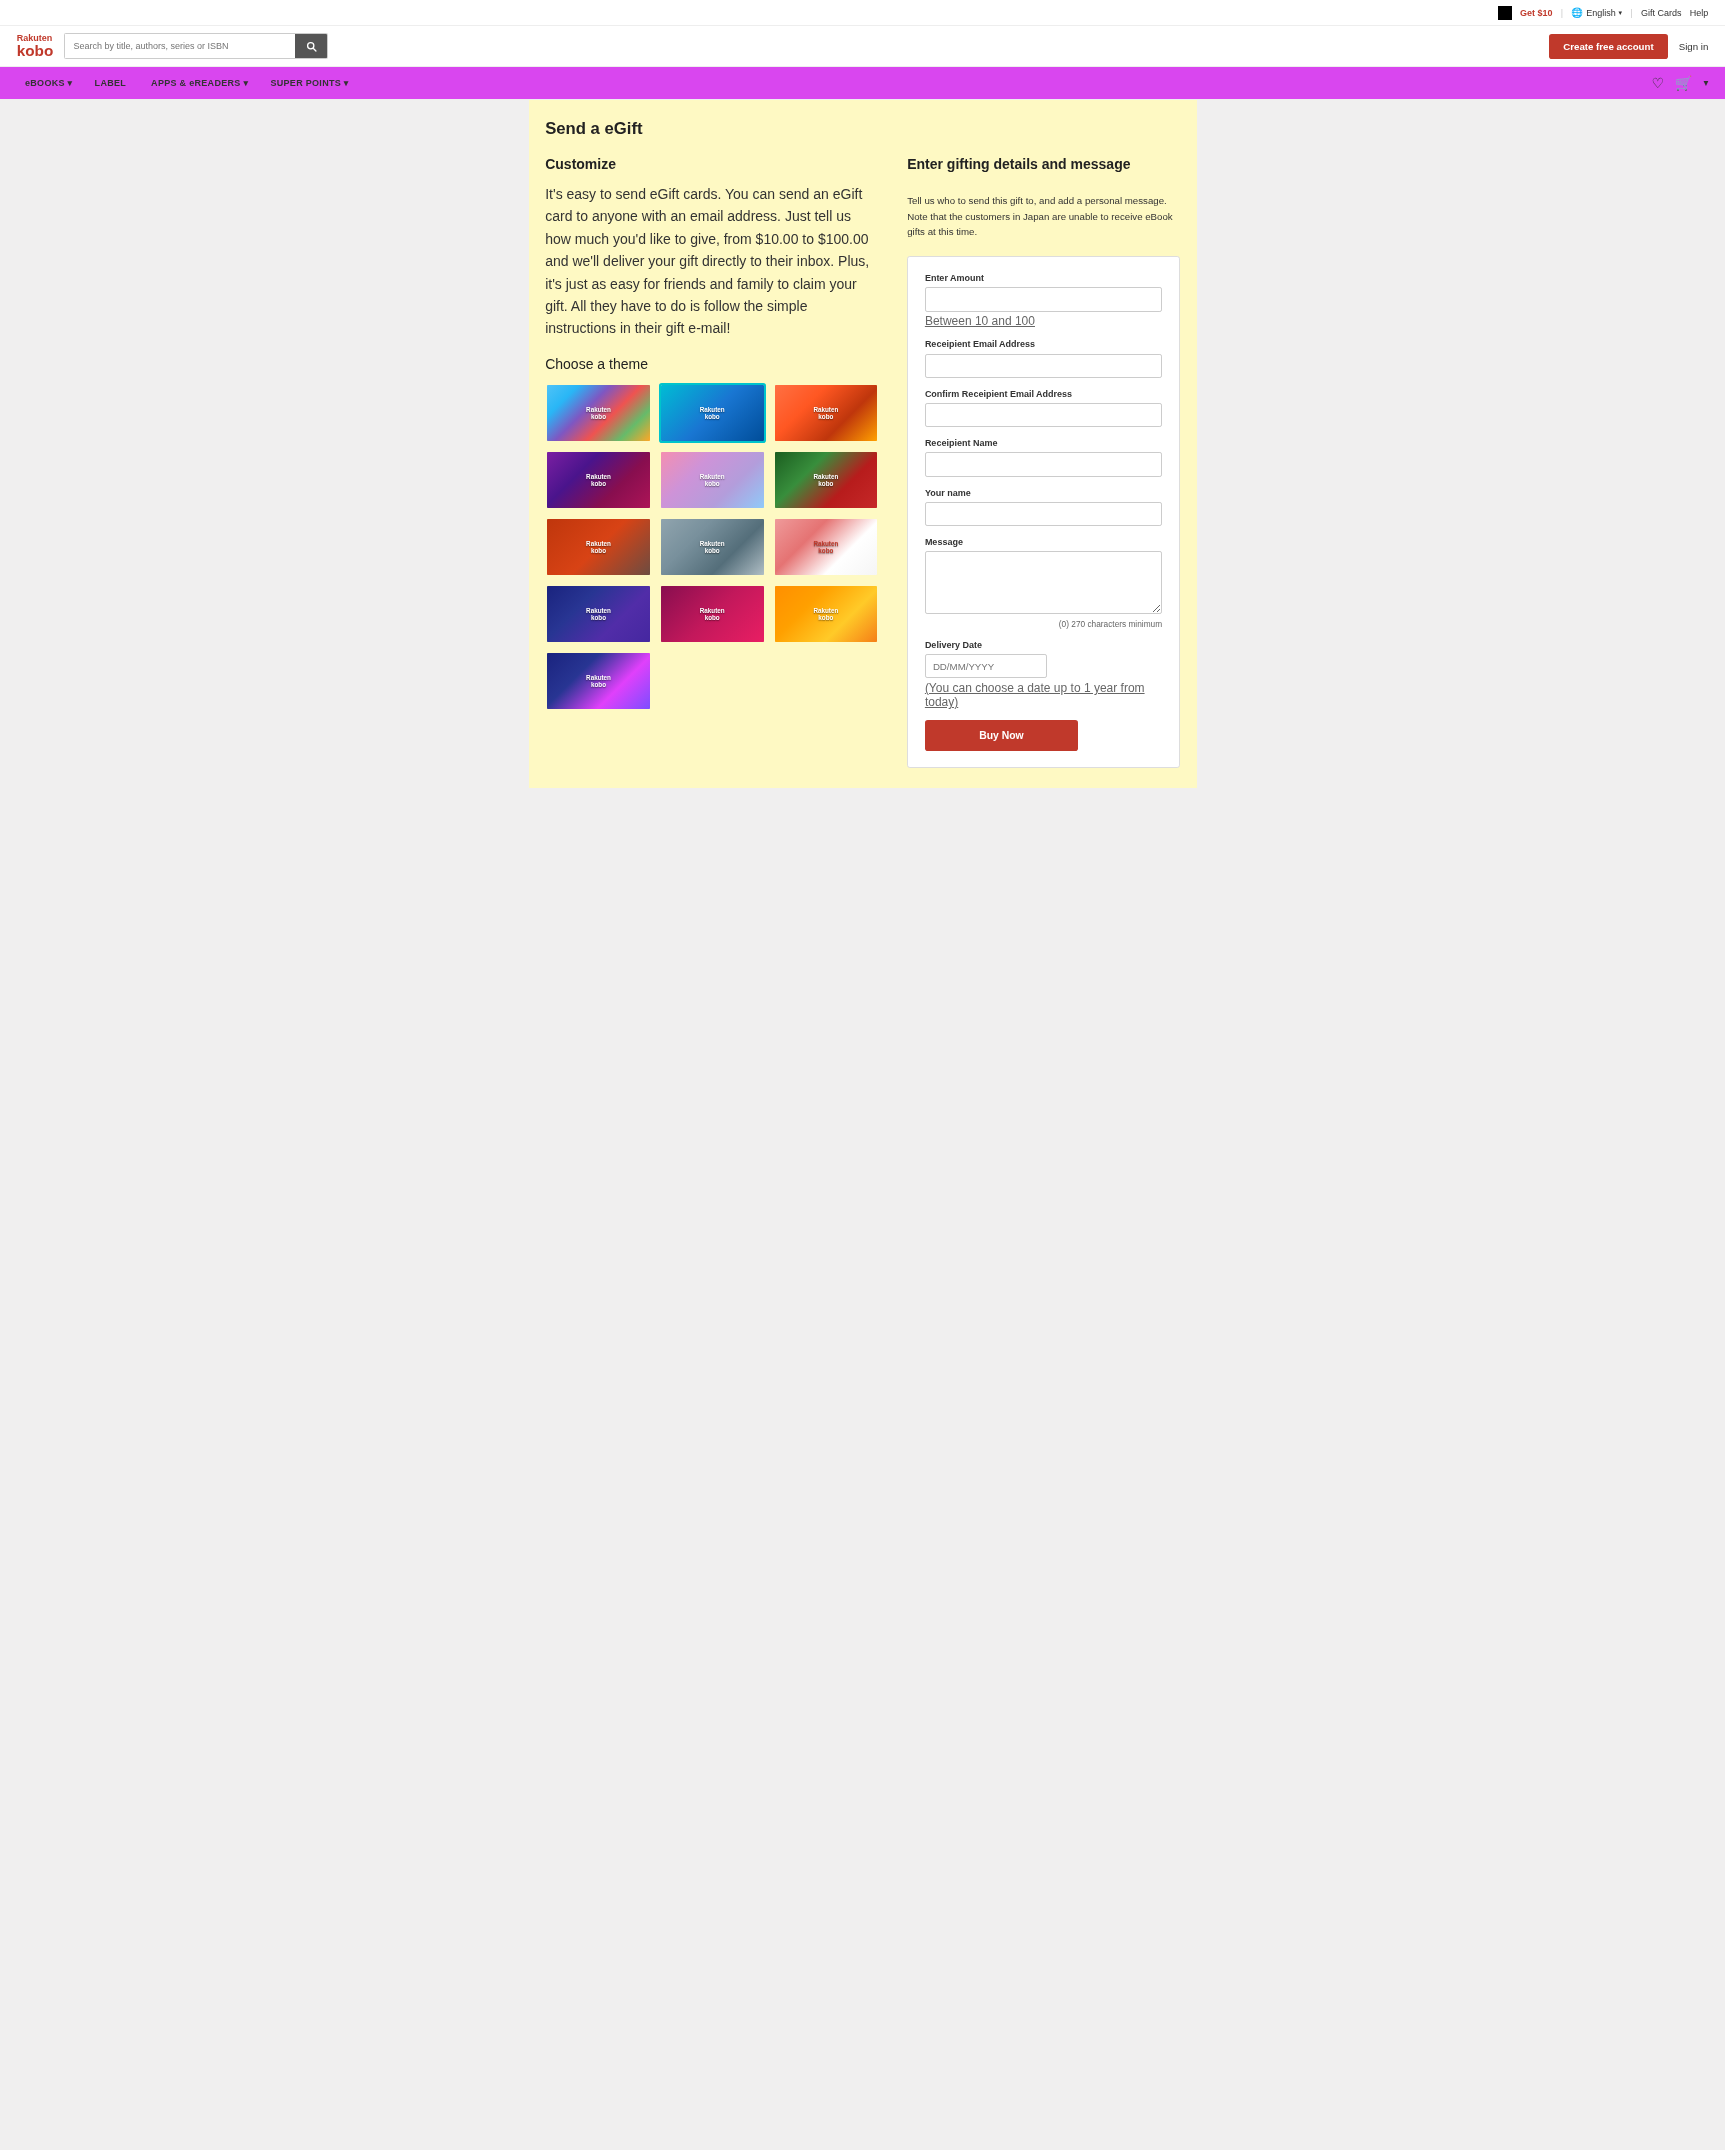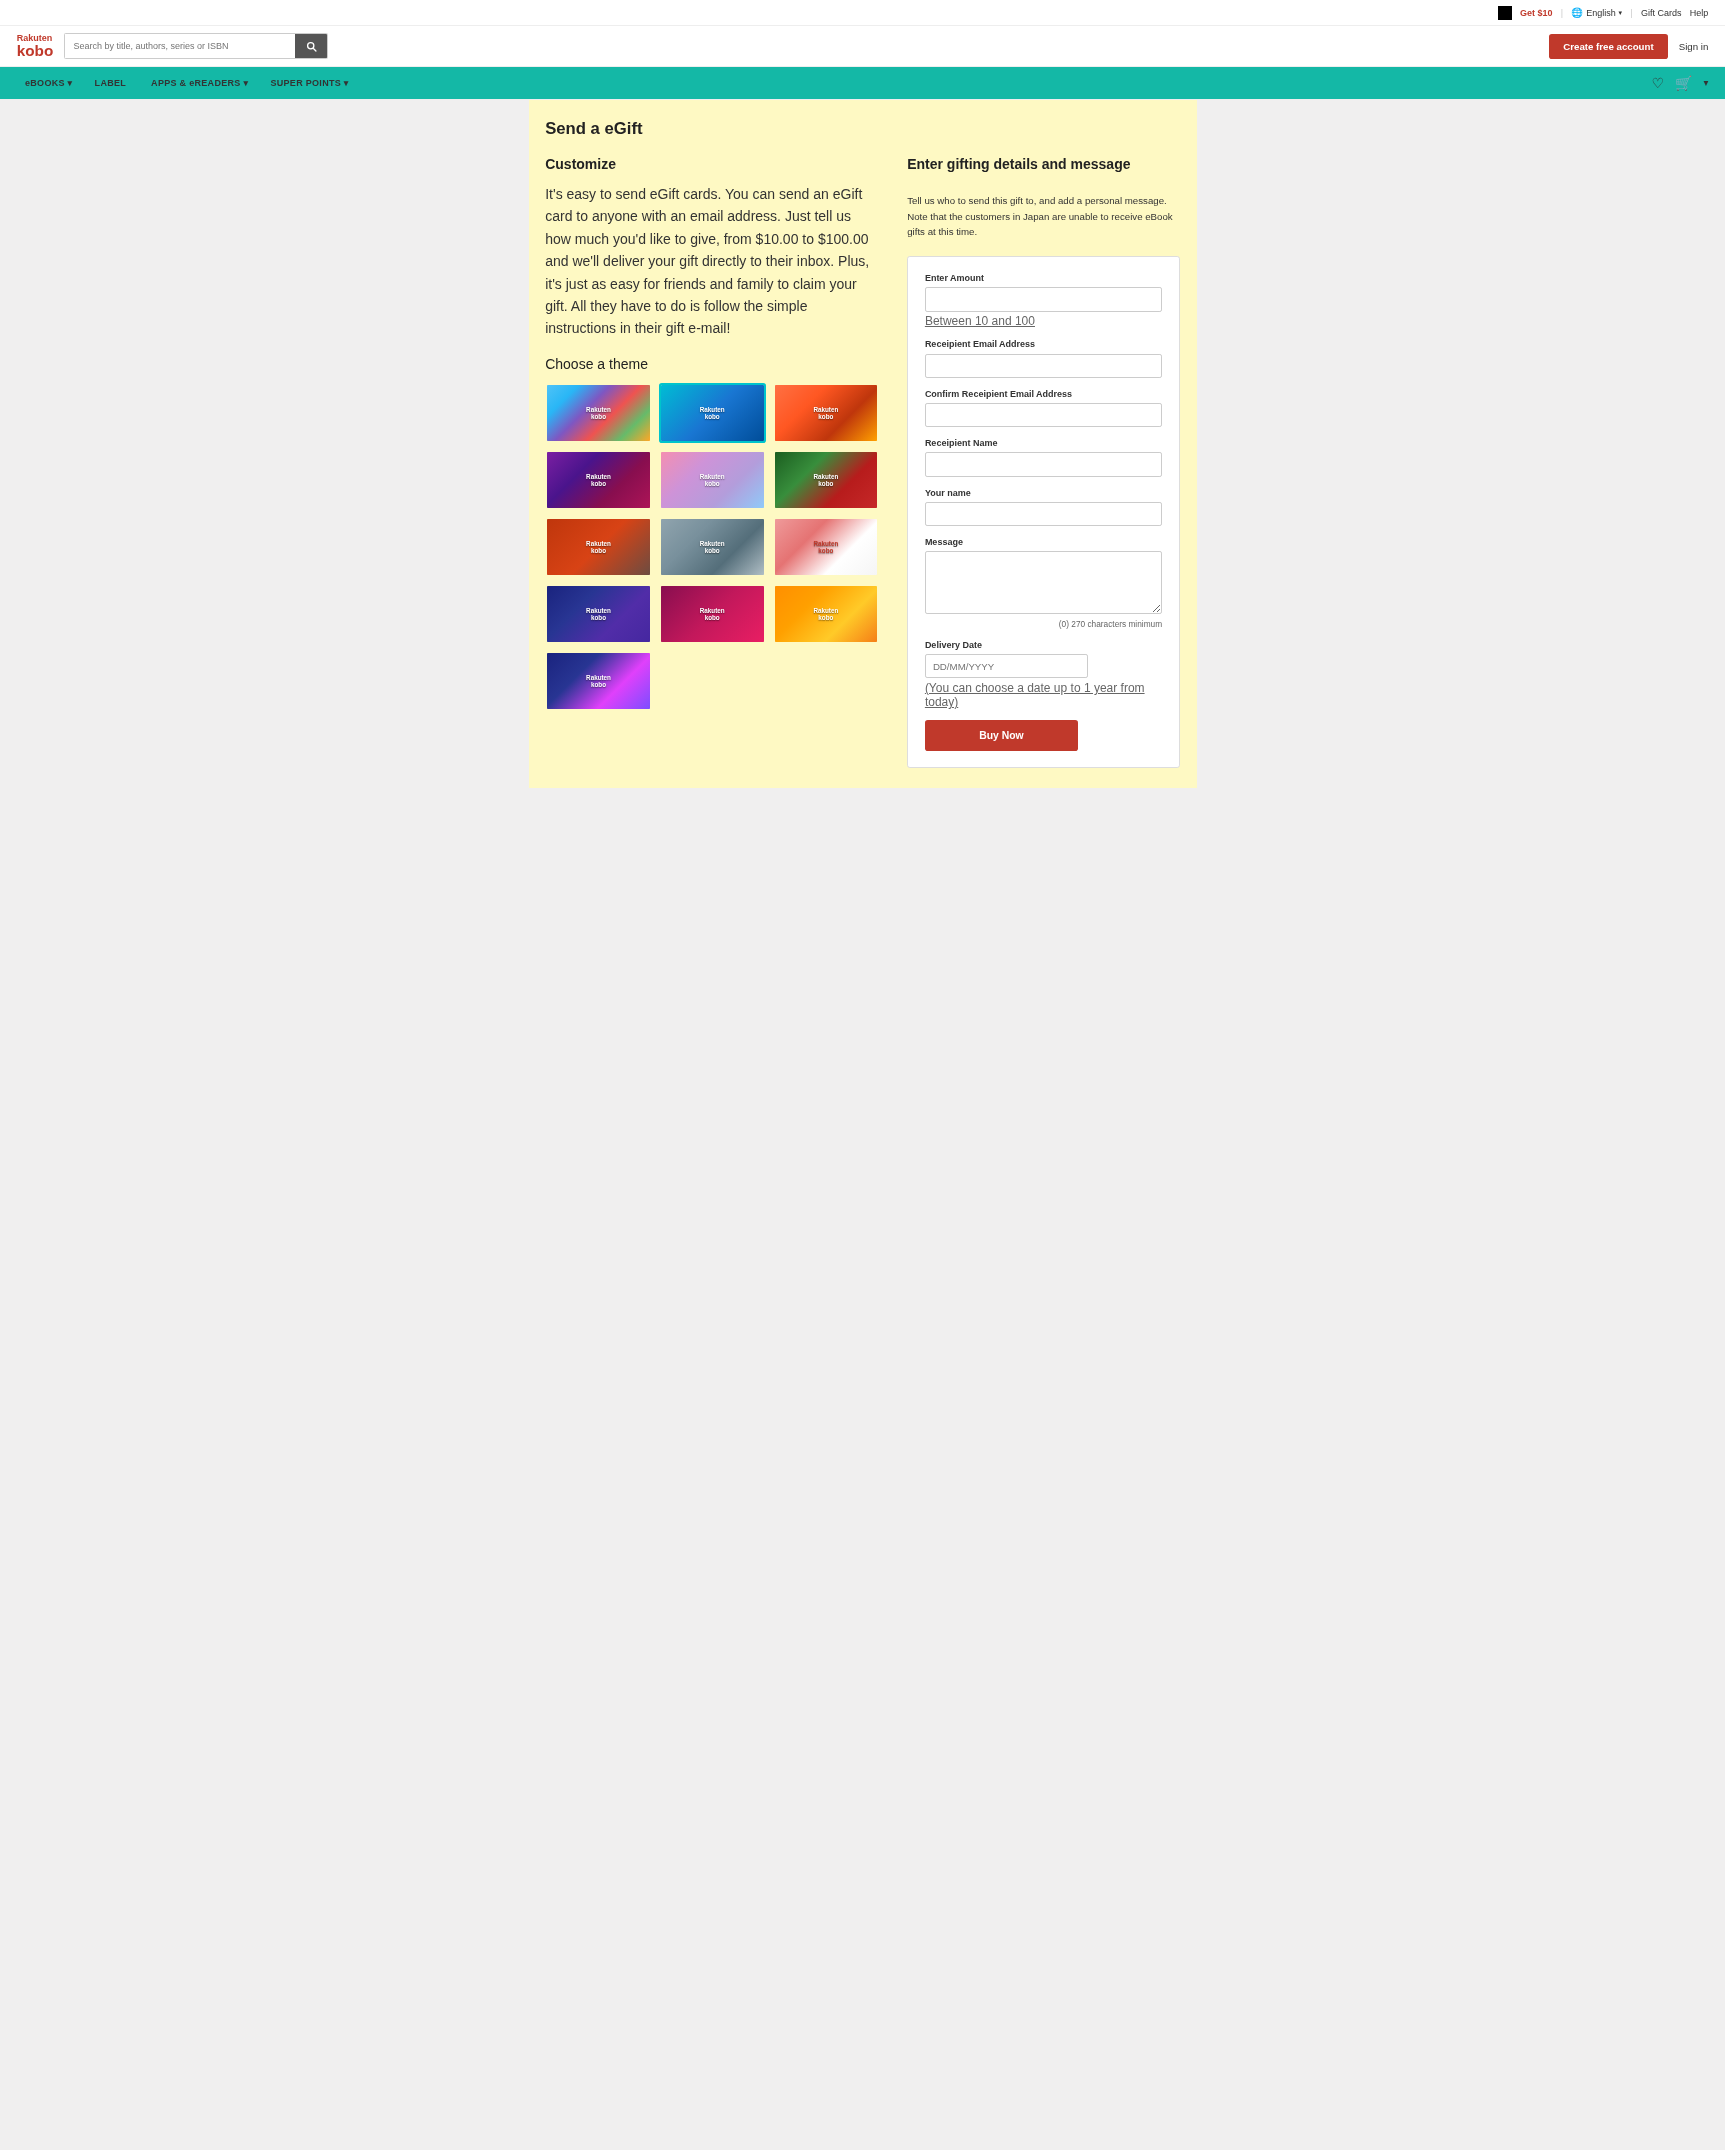--- a/index.html
+++ b/index.html
@@ -75,21 +75,21 @@
       border-radius: 2.8px;
       cursor: pointer;
       font-size: 9.7px;
       font-weight: bold;
       white-space: nowrap;
     }
     .sign-in-link { color: #333; cursor: pointer; font-size: 9.7px; }
 
     
     .nav {
-      background: #14b8a6;
+      background: #d946ef;
       display: flex;
       align-items: center;
       padding: 0 16.7px;
       border-bottom: 0.7px solid #eee;
       gap: 5.6px;
     }
     .nav-item {
       display: flex;
       align-items: center;
       gap: 2.8px;
@@ -457,21 +457,21 @@
         </div>
 
         <div class="form-group">
           <label class="form-label">Message</label>
           <textarea class="form-textarea" style=""></textarea>
           <div class="form-hint-right">(0) 270 characters minimum</div>
         </div>
 
         <div class="form-group">
           <label class="form-label">Delivery Date</label>
-          <input type="text" class="form-input" style="width: 163px;" value="" placeholder="DD/MM/YYYY">
+          <input type="text" class="form-input" style="width: 122px;" value="" placeholder="DD/MM/YYYY">
           <div class="form-hint">(You can choose a date up to 1 year from today)</div>
         </div>
 
         <button class="buy-now-btn">Buy Now</button>
       </div>
     </div>
 
   </div>
 </div>
 

